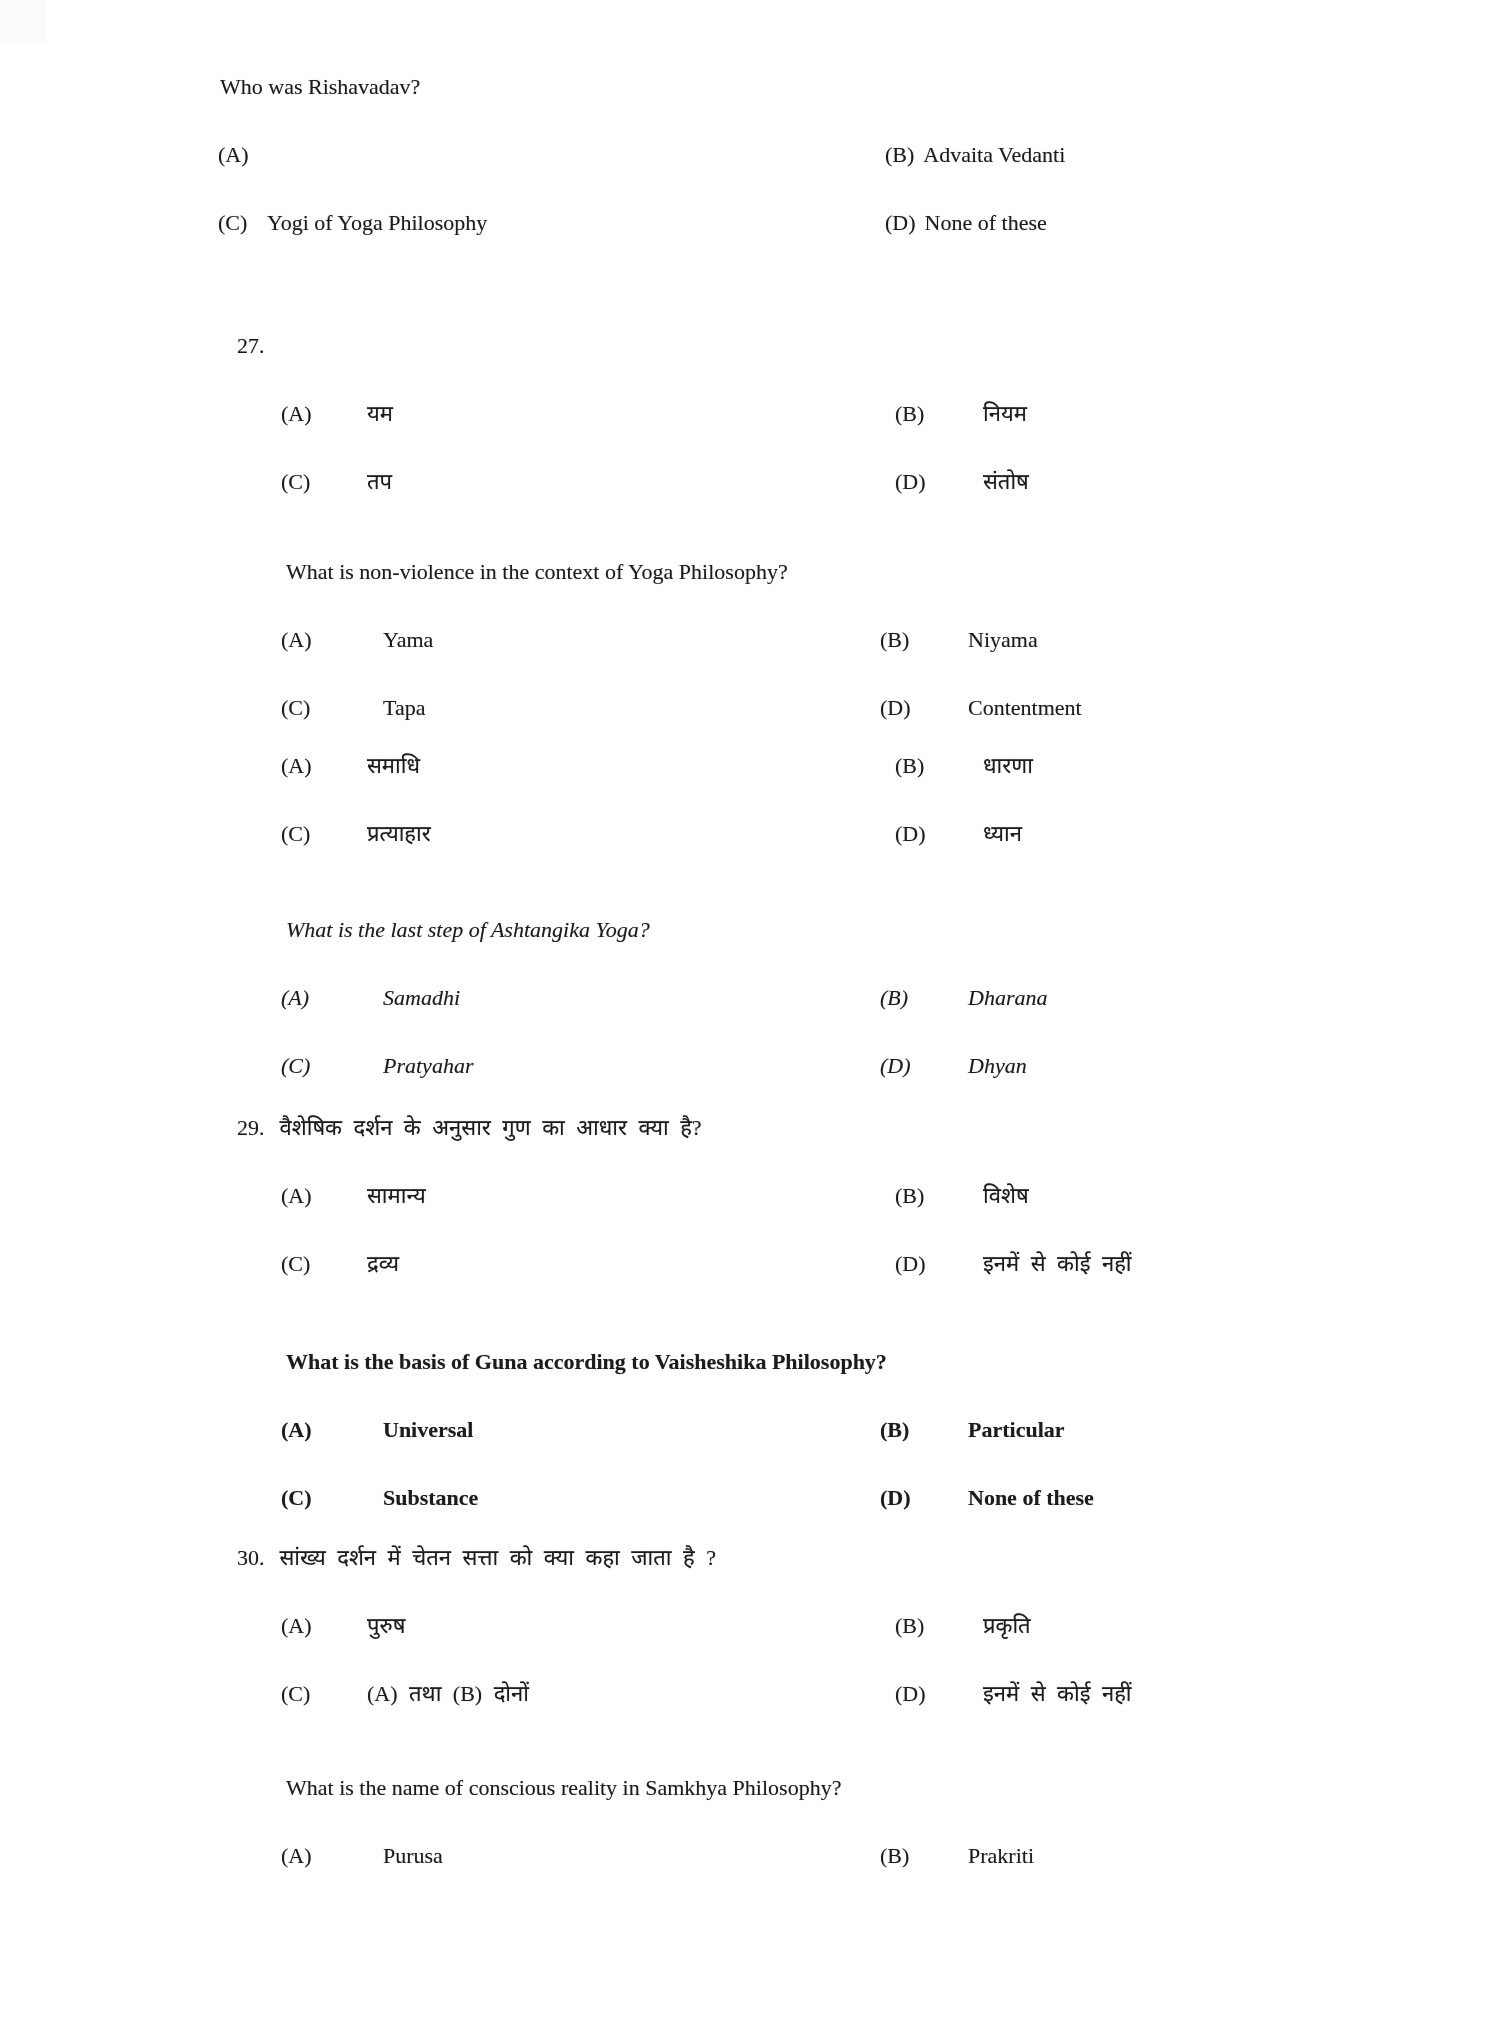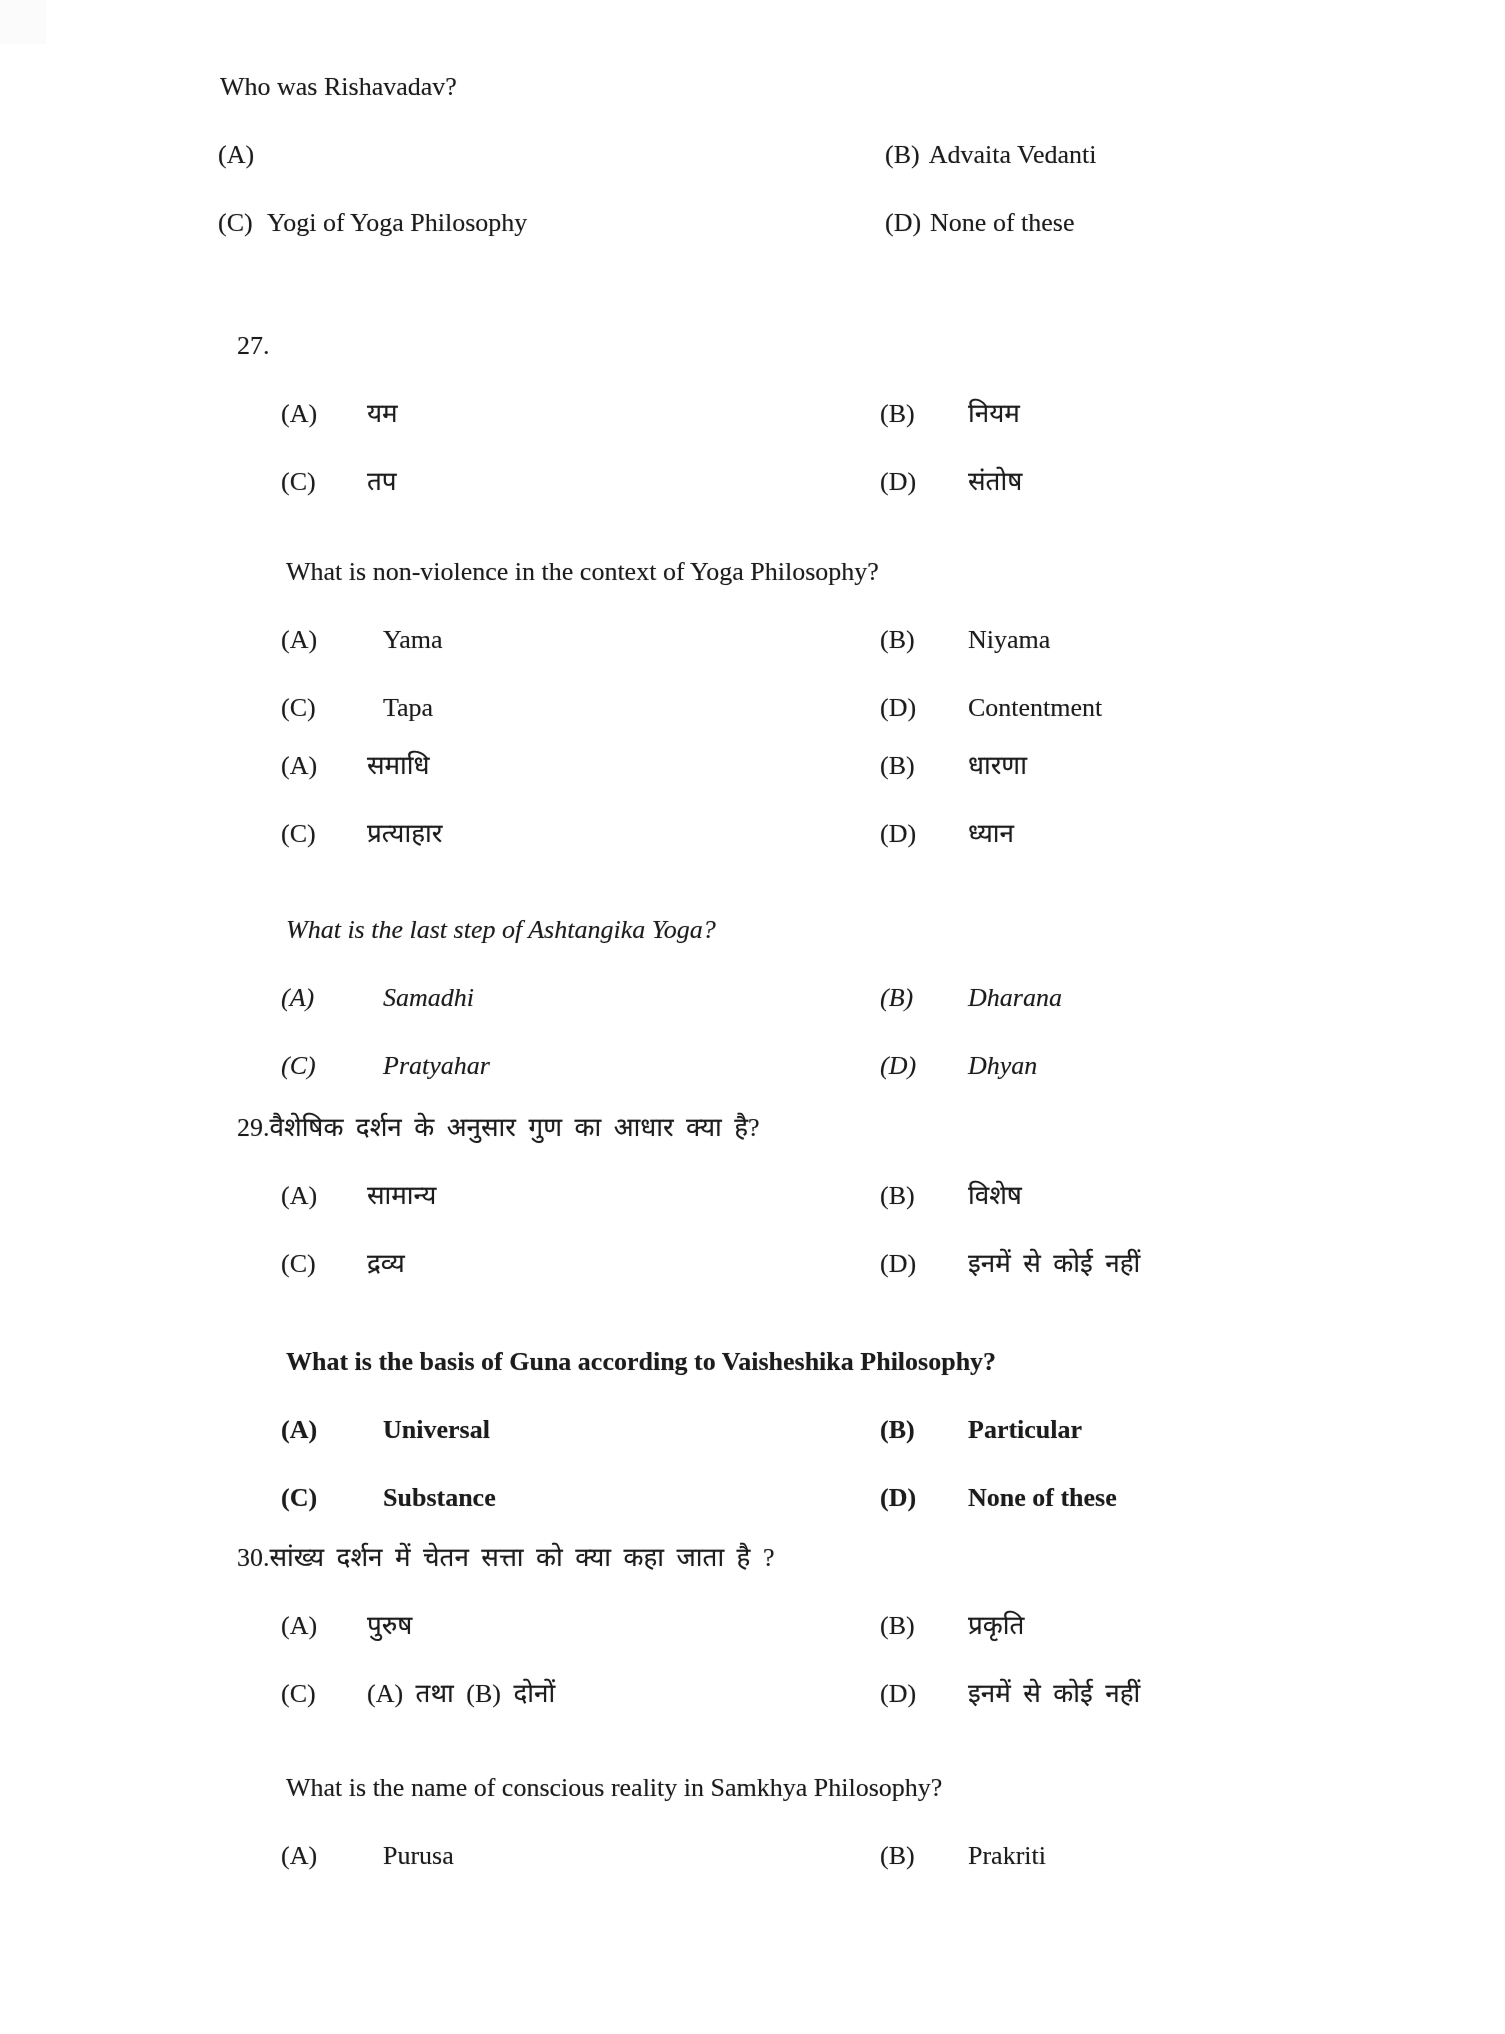--- a/index.html
+++ b/index.html
@@ -21,21 +21,21 @@
   .corner-artifact {
     position: absolute;
     top: 0; left: 0;
     width: 46px; height: 44px;
     background: #fbfbfb;
   }
   .row {
     height: 68px;
     display: flex;
     align-items: center;
-    font-size: 26px;
+    font-size: 22px;
     line-height: 40px;
     white-space: nowrap;
     text-shadow: 0 0 1px rgba(20,20,20,0.35);
   }
   
   .stem-row { padding-left: 286px; }
   .stem-row.numbered { padding-left: 237px; }
   .qnum { flex: none; }
   
   .opt-row { padding-left: 281px; }
@@ -44,21 +44,21 @@
     align-items: baseline;
     flex: none;
   }
   .cell.left { width: 599px; }   
   .cell.right { }
   .olabel { flex: none; min-width: 86px; }
   .en .cell.left .olabel { min-width: 102px; }
   .cell.right .olabel { min-width: 88px; }
   .otext { flex: none; }
   
-  .hi .row { word-spacing: 6px; }
+  .hi .row { word-spacing: 6px; gap: 15px; }
   
   .compact .stem-row { padding-left: 220px; }
   .compact .opt-row { padding-left: 218px; }
   .compact .cell.left { width: 667px; }      
   .compact .cell.left .olabel { min-width: 49px; }
   .compact .cell.right .olabel { min-width: 0; margin-right: 9px; }
   
   #b1 { margin-top: 55px; }
   #b2 { margin-top: 22px; }
   #b3 { margin-top: -10px; }

